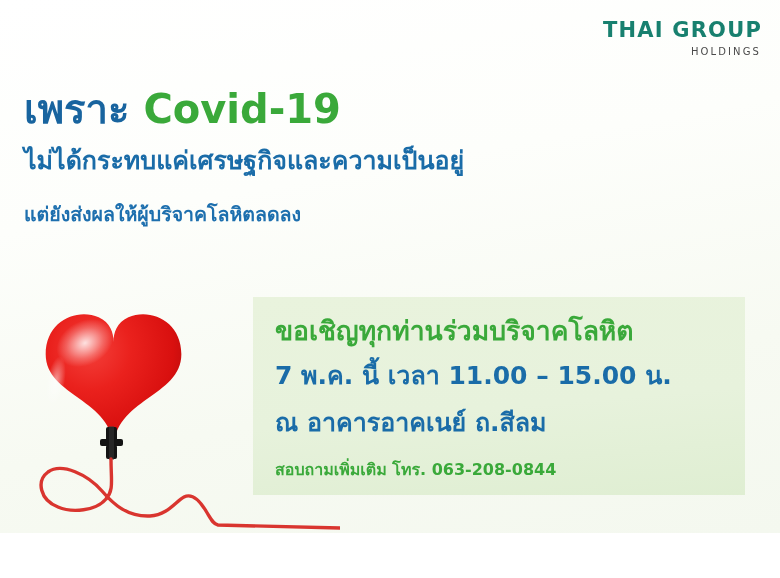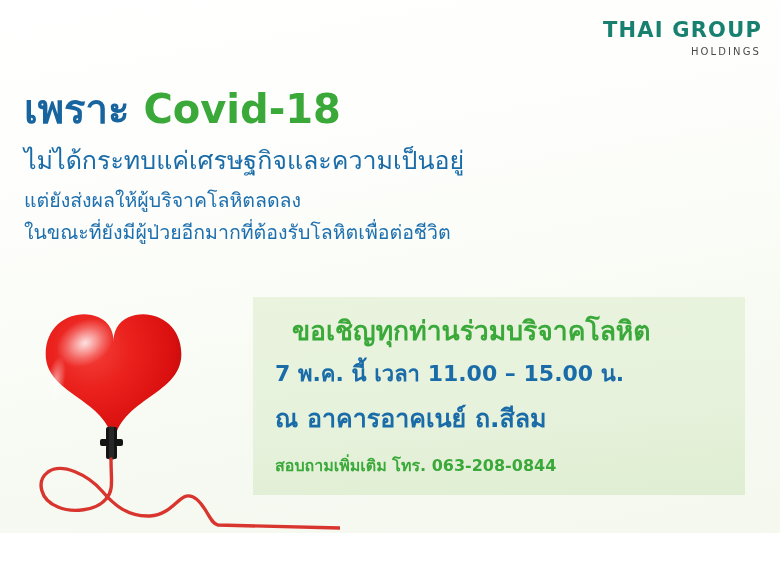--- a/index.html
+++ b/index.html
@@ -57,32 +57,32 @@
     white-space: nowrap;
   }
   .hl-blue { color: #18649f; }
   .hl-green { color: #3aa93a; }
 
   #subhead {
     position: absolute;
     left: 24px;
     top: 146px;
     font-size: 25px;
-    font-weight: normal;
+    font-weight: bold;
     color: #1a6ca8;
     line-height: 1.2;
     white-space: nowrap;
   }
 
   #body-lines {
     position: absolute;
     left: 24px;
-    top: 185px;
+    top: 199px;
     font-size: 19.5px;
-    font-weight: normal;
+    font-weight: bold;
     color: #1d6fae;
     line-height: 1.62;
     white-space: nowrap;
   }
   #body-lines div { display: block; }
 
   
   #info-box {
     position: absolute;
     left: 253px;
@@ -92,25 +92,24 @@
     background: linear-gradient(175deg, #e9f3dd 0%, #e7f2dc 55%, #dfeed2 100%);
     box-sizing: border-box;
     padding: 18px 0 0 22px;
   }
   #info-title {
     font-size: 26.5px;
     font-weight: bold;
     color: #3aa93a;
     line-height: 1.2;
     white-space: nowrap;
-    margin-left: 17px;
   }
   #info-when {
     margin-top: 14px;
-    font-size: 22px;
+    font-size: 25px;
     font-weight: bold;
     color: #1a6ca8;
     line-height: 1.2;
     white-space: nowrap;
   }
   #info-where {
     margin-top: 17px;
     font-size: 25px;
     font-weight: bold;
     color: #1a6ca8;
@@ -151,28 +150,27 @@
 <body>
 
 <div id="poster">
 
   <div id="logo-block">
     <span id="logo-top">THAI GROUP</span>
     <span id="logo-bottom">HOLDINGS</span>
   </div>
 
   <div id="headline">
-    <span class="hl-blue">เพราะ </span><span class="hl-green">Covid-18</span>
+    <span class="hl-blue">เพราะ </span><span class="hl-green">Covid-19</span>
   </div>
 
   <div id="subhead">ไม่ได้กระทบแค่เศรษฐกิจและความเป็นอยู่</div>
 
   <div id="body-lines">
     <div>แต่ยังส่งผลให้ผู้บริจาคโลหิตลดลง</div>
-    <div>ในขณะที่ยังมีผู้ป่วยอีกมากที่ต้องรับโลหิตเพื่อต่อชีวิต</div>
   </div>
 
   <div id="info-box">
     <div id="info-title">ขอเชิญทุกท่านร่วมบริจาคโลหิต</div>
     <div id="info-when">7 พ.ค. นี้  เวลา 11.00 – 15.00 น.</div>
     <div id="info-where">ณ อาคารอาคเนย์ ถ.สีลม</div>
     <div id="info-contact">สอบถามเพิ่มเติม โทร. 063-208-0844</div>
   </div>
 
   <div id="graphic">

